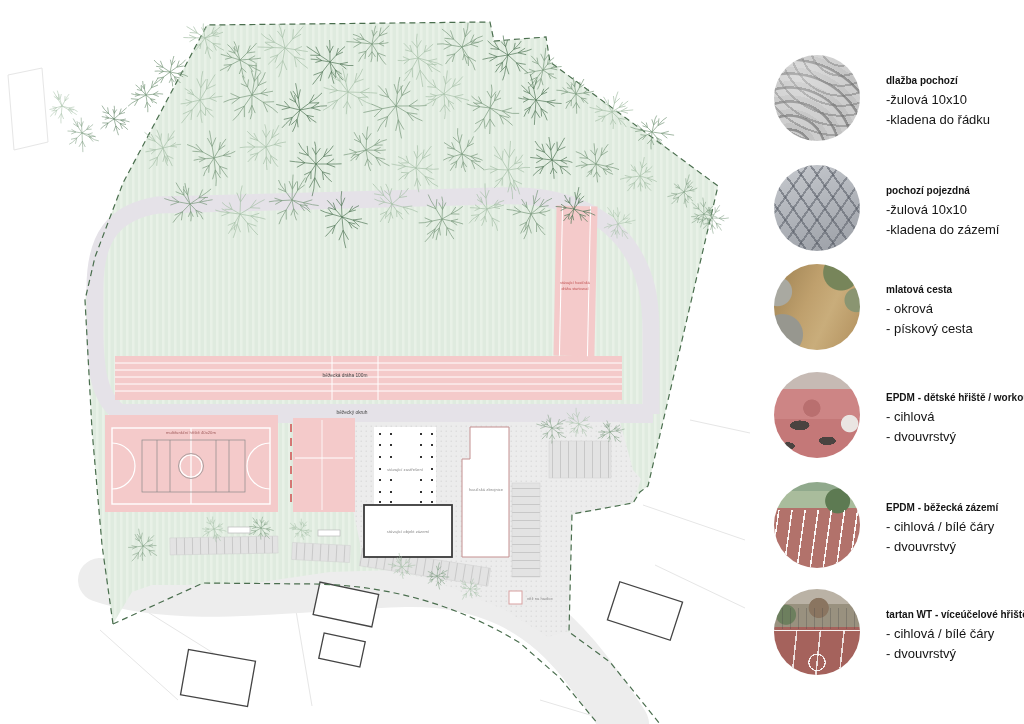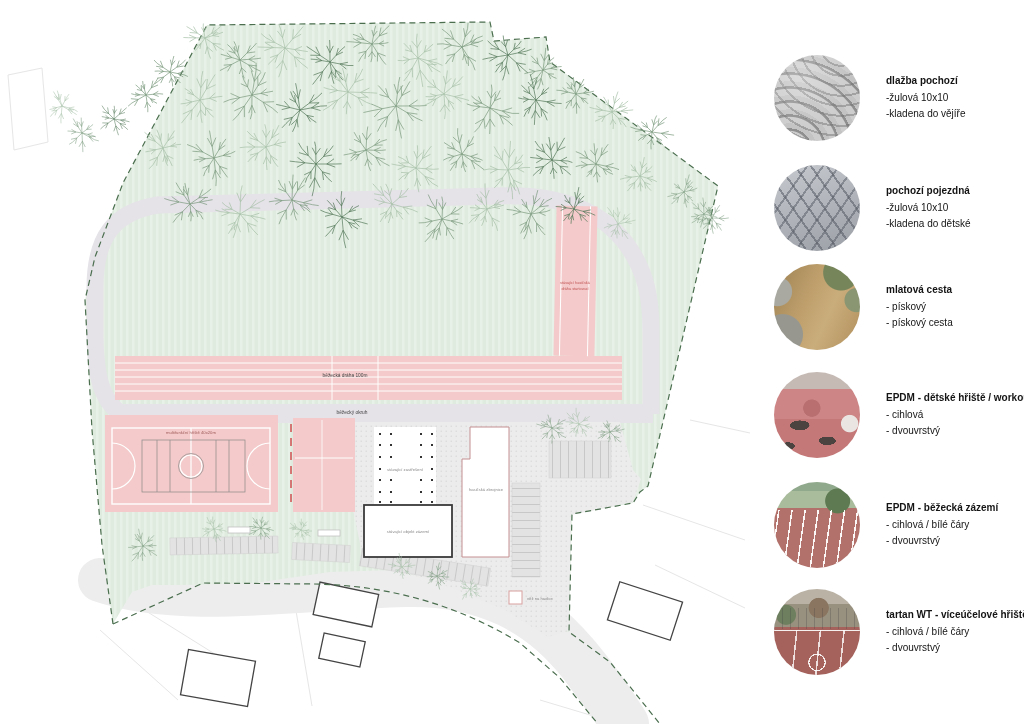--- a/index.html
+++ b/index.html
@@ -6,21 +6,21 @@
   .page{position:relative;width:1024px;height:724px;background:#fff;overflow:hidden;
         font-family:"Liberation Sans",sans-serif;}
   svg text{font-family:"Liberation Sans",sans-serif;}
   
   .legend{position:absolute;left:770px;top:0;width:254px;height:724px;}
   .legend-item{position:absolute;left:0;width:254px;}
   .swatch{position:absolute;left:4px;top:0;width:86px;height:86px;border-radius:50%;
           overflow:hidden;}
   .legend-text{position:absolute;left:116px;top:20px;white-space:nowrap;color:#141414;}
   .legend-text .t{font-size:10px;font-weight:bold;margin-bottom:4px;}
-  .legend-text .l{font-size:10px;line-height:1.55;}
+  .legend-text .l{font-size:13px;line-height:1.55;}
   
   .sw1{background:
     radial-gradient(circle at 30% 25%, rgba(255,255,255,.30), rgba(255,255,255,0) 60%),
     repeating-radial-gradient(circle at 78% -12%, rgba(110,110,110,.45) 0 2px, rgba(0,0,0,0) 2px 10px),
     repeating-radial-gradient(circle at 18% 112%, #cdcdcd 0 6px, #8f8f8f 7px 9px, #c3c3c3 9px 14px),
     #ababab;}
   .sw2{background:
     repeating-linear-gradient(55deg, rgba(85,90,100,.55) 0 2px, rgba(0,0,0,0) 2px 13px),
     repeating-linear-gradient(-55deg, rgba(85,90,100,.5) 0 2px, rgba(0,0,0,0) 2px 13px),
     linear-gradient(160deg,#c6c9ce,#9b9fa6);}
@@ -295,38 +295,38 @@
     </g>
   </svg>
 
   <div class="legend">
 
     <div class="legend-item" style="top:55px">
       <div class="swatch sw1"></div>
       <div class="legend-text">
         <div class="t">dlažba pochozí</div>
         <div class="l">-žulová 10x10</div>
-        <div class="l">-kladena do vějíře</div>
+        <div class="l">-kladena do řádku</div>
       </div>
     </div>
 
     <div class="legend-item" style="top:165px">
       <div class="swatch sw2"></div>
       <div class="legend-text">
         <div class="t">pochozí pojezdná</div>
         <div class="l">-žulová 10x10</div>
-        <div class="l">-kladena do dětské</div>
+        <div class="l">-kladena do zázemí</div>
       </div>
     </div>
 
     <div class="legend-item" style="top:264px">
       <div class="swatch sw3"></div>
       <div class="legend-text">
         <div class="t">mlatová cesta</div>
-        <div class="l">- pískový</div>
+        <div class="l">- okrová</div>
         <div class="l">- pískový cesta</div>
       </div>
     </div>
 
     <div class="legend-item" style="top:372px">
       <div class="swatch sw4"></div>
       <div class="legend-text">
         <div class="t">EPDM - dětské hřiště / workout</div>
         <div class="l">- cihlová</div>
         <div class="l">- dvouvrstvý</div>

